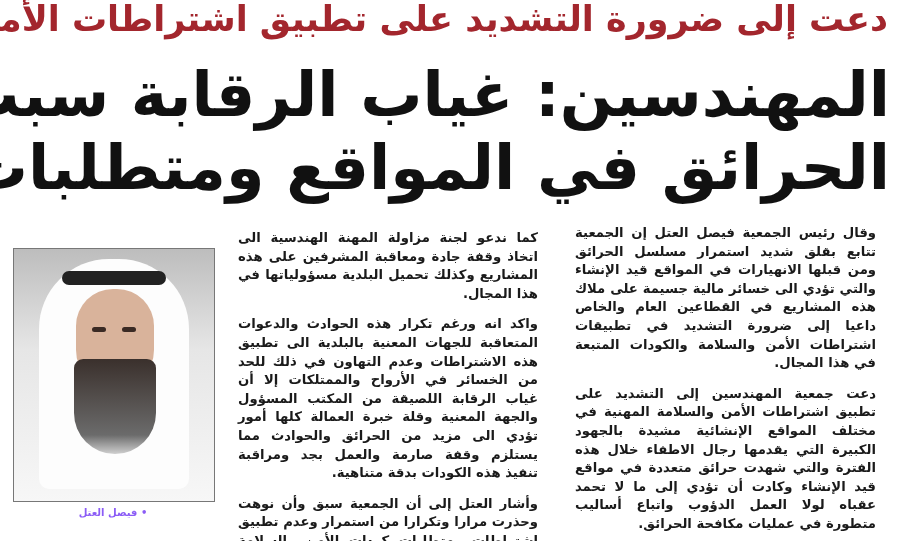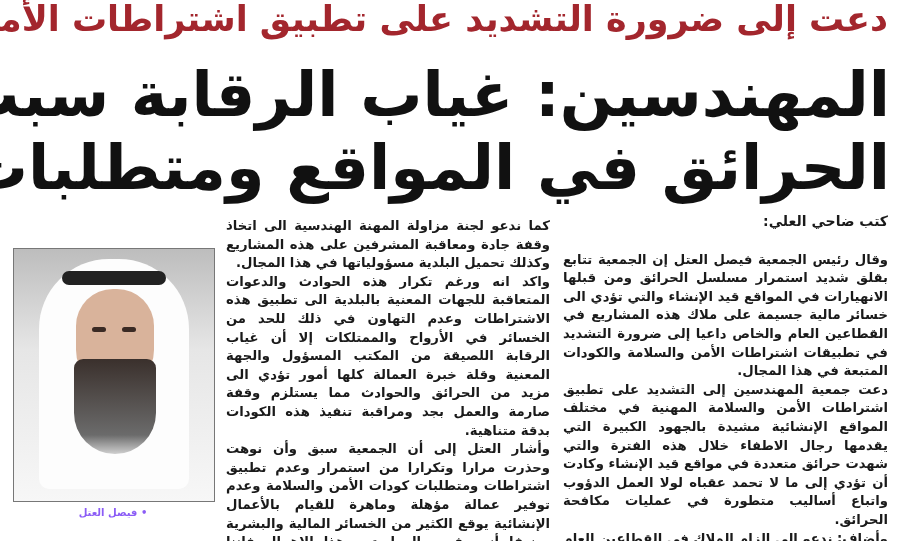--- a/index.html
+++ b/index.html
@@ -2,21 +2,21 @@
 <html><head>
 <meta charset="utf-8">
 <style>
   html, body { margin:0; padding:0; }
   body { width:900px; height:541px; overflow:hidden; background:#fff; position:relative; font-family:"DejaVu Sans", sans-serif; color:#111; }
   .kicker { position:absolute; right:12px; top:2px; left:120px; text-align:left; direction:rtl; color:#a3262d; font-family:"DejaVu Sans", sans-serif; font-weight:bold; font-size:35px; line-height:34px; white-space:nowrap; }
   .headline { position:absolute; right:10px; left:20px; top:58px; direction:rtl; text-align:right; font-family:"DejaVu Sans", sans-serif; font-weight:900; color:#111; }
   .headline .l1 { font-size:62px; line-height:74px; letter-spacing:-1px; white-space:nowrap; font-weight:bold; }
   .headline .l2 { font-size:62px; line-height:72px; letter-spacing:-1px; white-space:nowrap; font-weight:bold; }
   .col { position:absolute; direction:rtl; text-align:justify; font-family:"DejaVu Sans", sans-serif; font-weight:bold; font-size:13.2px; line-height:18.6px; color:#1a1a1a; }
-  .col p { margin:0; }
+  .col p { margin:12px; }
   .col-right { right:12px; width:325px; top:212px; }
   .col-mid { right:350px; width:324px; top:217px; }
   .byline { font-weight:bold; font-size:14px; margin-bottom:20px !important; text-align:right; }
   .photo { position:absolute; left:13px; top:248px; width:200px; height:252px; border:1px solid #777; background:linear-gradient(180deg,#bdbdbd 0%,#e6e6e6 40%,#f7f7f7 100%); overflow:hidden; }
   .photo .ghutra { position:absolute; left:25px; top:10px; width:150px; height:230px; background:#fdfdfd; border-radius:70px 70px 10px 10px; }
   .photo .agal { position:absolute; left:48px; top:22px; width:104px; height:14px; background:#222; border-radius:10px; }
   .photo .face { position:absolute; left:62px; top:40px; width:78px; height:100px; background:#d9b39b; border-radius:38px 38px 40px 40px; }
   .photo .beard { position:absolute; left:60px; top:110px; width:82px; height:95px; background:linear-gradient(180deg,#3a302c,#6b6b6b 80%,#cfcfcf); border-radius:10px 10px 45px 45px; }
   .photo .eye { position:absolute; top:78px; width:14px; height:5px; background:#3a2a24; border-radius:3px; }
   .caption { position:absolute; left:13px; top:507px; width:200px; text-align:center; direction:rtl; font-weight:bold; font-size:10px; color:#8b5cf6; }
@@ -25,21 +25,20 @@
 <body>
 
 <div class="kicker">دعت إلى ضرورة التشديد على تطبيق اشتراطات الأمن والسلامة</div>
 
 <div class="headline">
   <div class="l1">المهندسين: غياب الرقابة سبب اندلاع</div>
   <div class="l2">الحرائق في المواقع ومتطلبات</div>
 </div>
 
 <div class="col col-right">
-  <p class="byline">كتب ضاحي العلي:</p>
   <p>وقال رئيس الجمعية فيصل العتل إن الجمعية تتابع بقلق شديد استمرار مسلسل الحرائق ومن قبلها الانهيارات في المواقع قيد الإنشاء والتي تؤدي الى خسائر مالية جسيمة على ملاك هذه المشاريع في القطاعين العام والخاص داعيا إلى ضرورة التشديد في تطبيقات اشتراطات الأمن والسلامة والكودات المتبعة في هذا المجال.</p>
   <p>دعت جمعية المهندسين إلى التشديد على تطبيق اشتراطات الأمن والسلامة المهنية في مختلف المواقع الإنشائية مشيدة بالجهود الكبيرة التي يقدمها رجال الاطفاء خلال هذه الفترة والتي شهدت حرائق متعددة في مواقع قيد الإنشاء وكادت أن تؤدي إلى ما لا تحمد عقباه لولا العمل الدؤوب واتباع أساليب متطورة في عمليات مكافحة الحرائق.</p>
   <p>وأضاف: ندعو إلى إلزام الملاك في القطاعين العام والخاص والمكاتب الهندسية المشرفة على هذه المشاريع بتأمين مهندسي أمن وسلامة يقومون بتطبيق هذه الاشتراطات</p>
 </div>
 
 <div class="col col-mid">
   <p>كما ندعو لجنة مزاولة المهنة الهندسية الى اتخاذ وقفة جادة ومعاقبة المشرفين على هذه المشاريع وكذلك تحميل البلدية مسؤولياتها في هذا المجال.</p>
   <p>واكد انه ورغم تكرار هذه الحوادث والدعوات المتعاقبة للجهات المعنية بالبلدية الى تطبيق هذه الاشتراطات وعدم التهاون في ذلك للحد من الخسائر في الأرواح والممتلكات إلا أن غياب الرقابة اللصيقة من المكتب المسؤول والجهة المعنية وقلة خبرة العمالة كلها أمور تؤدي الى مزيد من الحرائق والحوادث مما يستلزم وقفة صارمة والعمل بجد ومراقبة تنفيذ هذه الكودات بدقة متناهية.</p>
   <p>وأشار العتل إلى أن الجمعية سبق وأن نوهت وحذرت مرارا وتكرارا من استمرار وعدم تطبيق اشتراطات ومتطلبات كودات الأمن والسلامة وعدم توفير عمالة مؤهلة وماهرة للقيام بالأعمال الإنشائية يوقع الكثير من الخسائر المالية والبشرية مضيفا أنه وفي حال استمر هذا الاهمال فإننا سنشهد حوادث متكررة في كافة مواقعنا الإنشائية.</p>
 </div>

